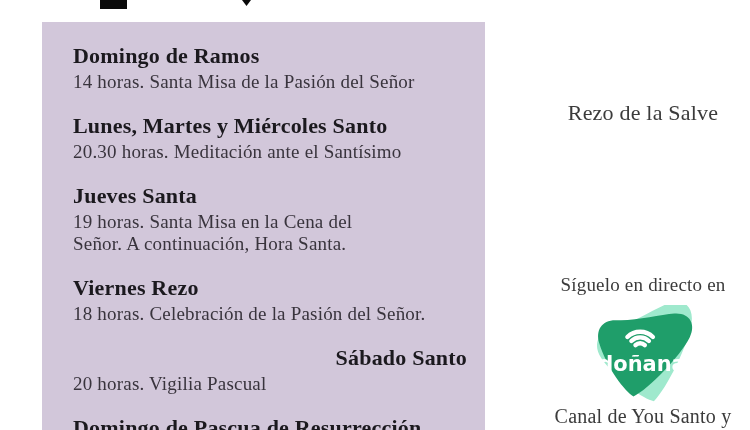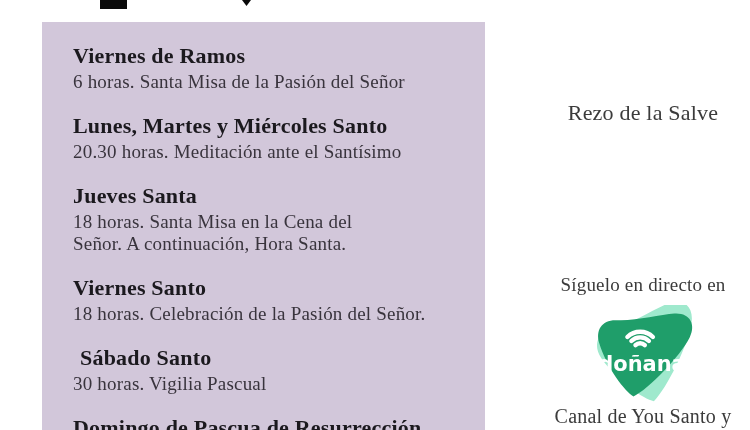--- a/index.html
+++ b/index.html
@@ -19,21 +19,21 @@
   
   .panel{
     position:absolute;left:42px;top:22px;width:443px;height:408px;
     box-sizing:border-box;padding:22px 18px 0 31px;overflow:hidden;
   }
   .section{margin:0 0 21px 0;}
   .section-title{
     font-size:22px;line-height:24px;font-weight:700;color:#1b191e;
     margin:0 0 3px 0;letter-spacing:.2px;
   }
-  .section.indented .section-title{padding-left:7px;}
+  .section.indented .section-title{padding-left:7px;text-align:right;}
   .section-detail{
     font-size:19px;line-height:22px;color:#39343d;margin:0;letter-spacing:.2px;
   }
   
   .aside{
     position:absolute;left:485px;top:0;width:316px;height:430px;text-align:center;
     color:#3b3b3b;
   }
   .salve{
     position:absolute;top:96px;left:0;width:100%;
@@ -60,39 +60,39 @@
 </head>
 <body>
 
 <div class="stage">
 
   <div class="mark-rect"></div>
   <div class="mark-tri"></div>
 
   <div class="panel" id="panel" style="background: rgb(210, 199, 218);">
       <div class="section">
-        <div class="section-title">Viernes de Ramos</div>
-        <div class="section-detail">6 horas. Santa Misa de la Pasión del Señor</div>
+        <div class="section-title">Domingo de Ramos</div>
+        <div class="section-detail">14 horas. Santa Misa de la Pasión del Señor</div>
       </div>
       <div class="section">
         <div class="section-title">Lunes, Martes y Miércoles Santo</div>
         <div class="section-detail">20.30 horas. Meditación ante el Santísimo</div>
       </div>
       <div class="section">
         <div class="section-title">Jueves Santa</div>
-        <div class="section-detail">18 horas. Santa Misa en la Cena del</div>
+        <div class="section-detail">19 horas. Santa Misa en la Cena del</div>
         <div class="section-detail">Señor. A continuación, Hora Santa.</div>
       </div>
       <div class="section">
-        <div class="section-title">Viernes Santo</div>
+        <div class="section-title">Viernes Rezo</div>
         <div class="section-detail">18 horas. Celebración de la Pasión del Señor.</div>
       </div>
       <div class="section indented">
         <div class="section-title">Sábado Santo</div>
-        <div class="section-detail">30 horas. Vigilia Pascual</div>
+        <div class="section-detail">20 horas. Vigilia Pascual</div>
       </div>
       <div class="section">
         <div class="section-title">Domingo de Pascua de Resurrección</div>
       </div>
     </div>
 
   <div class="aside">
     <div class="salve">
       <div>Rezo de la Salve</div>
     </div>

